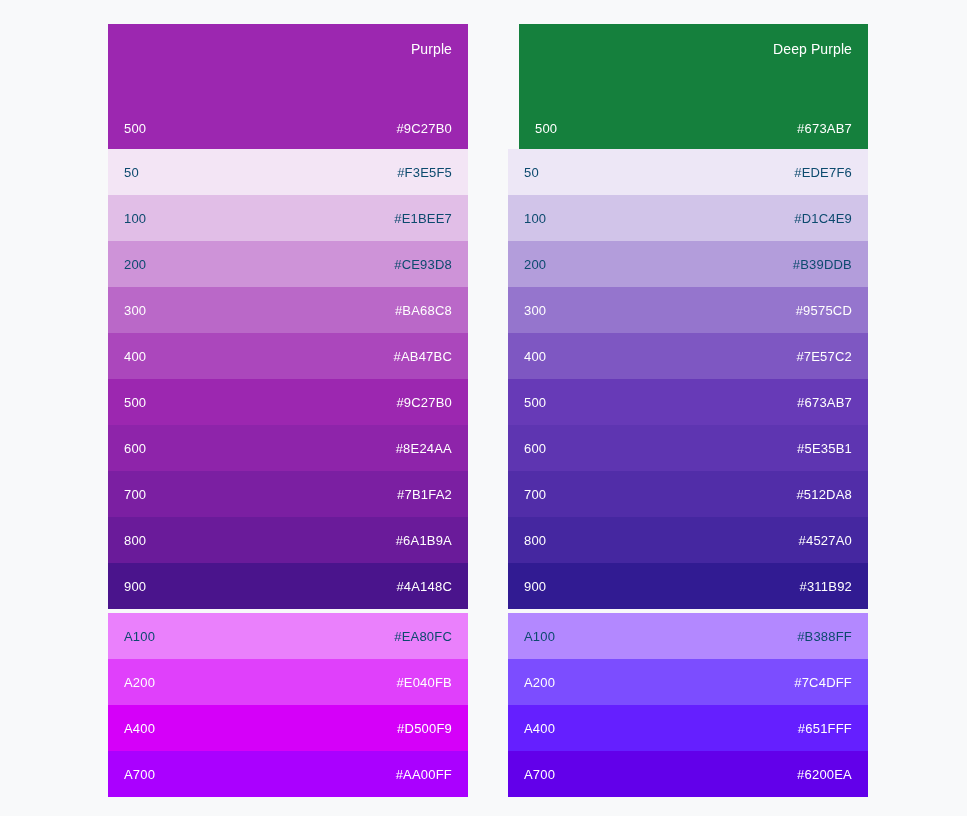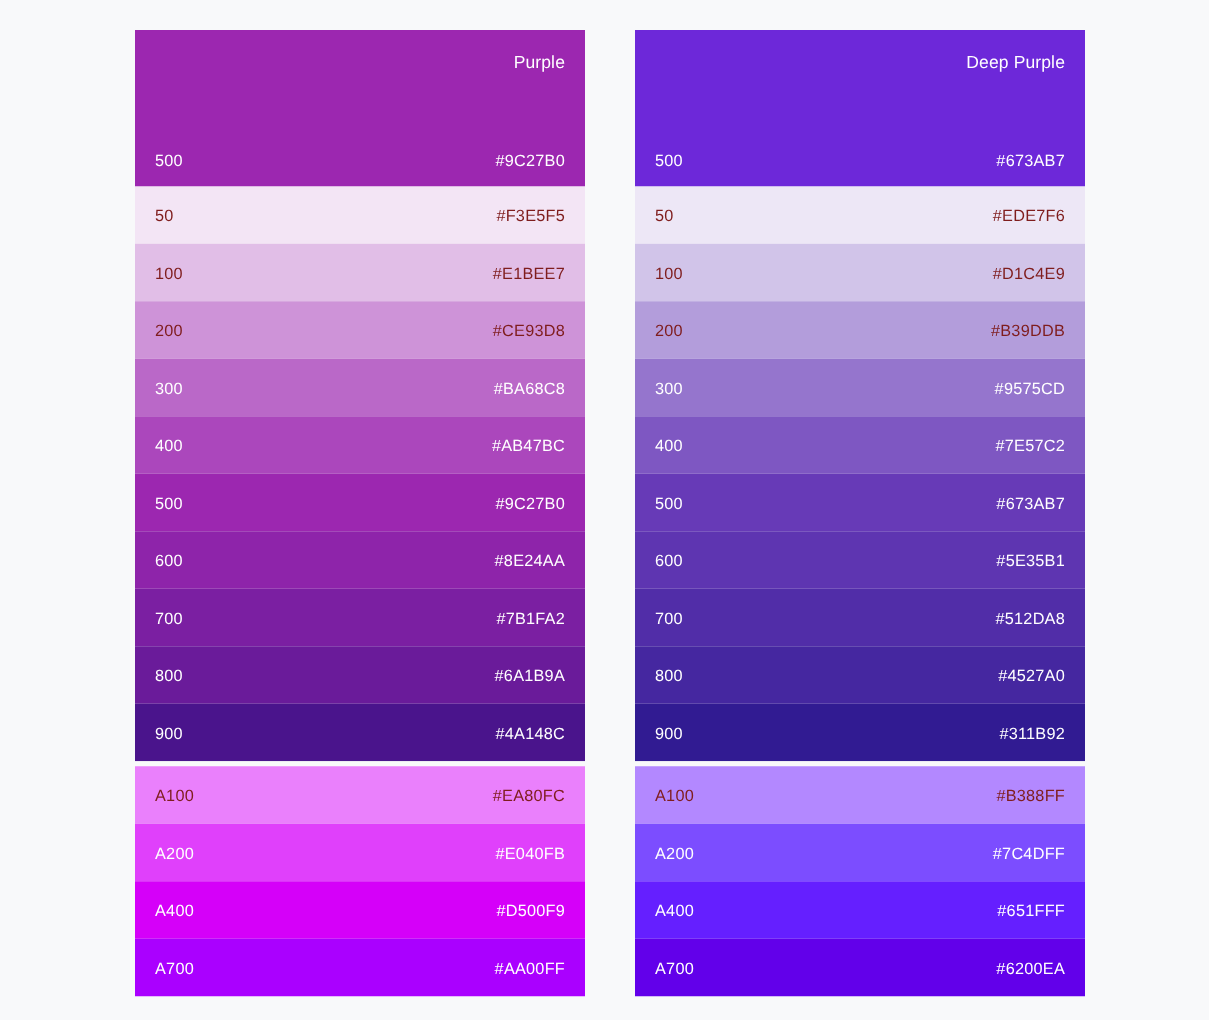--- a/index.html
+++ b/index.html
@@ -26,21 +26,21 @@
   }
   .pal-header-foot .shade-name { font-weight:400; }
   .pal-header-foot .shade-hex  { font-weight:400; }
 
   .swatch {
     height:46px; padding:0 16px;
     display:flex; justify-content:space-between; align-items:center;
     font-size:13px; letter-spacing:.2px;
   }
   .accent-gap { height:4px; background:#f8f9fa; }
-  .dark-text  { color:#7f1d1d; }
+  .dark-text  { color:#0c4a6e; }
   .light-text { color:#ffffff; }
 </style>
 </head>
 <body style="background: rgb(248, 249, 250);">
 
 <div id="board">
     <div class="palette col-0">
       <div class="pal-header light-text" style="background: rgb(156, 39, 176);">
         <div class="pal-title">Purple</div>
         <div class="pal-header-foot">
@@ -100,21 +100,21 @@
       <div class="swatch light-text" style="background: rgb(213, 0, 249);">
         <span class="shade-name">A400</span>
         <span class="shade-hex">#D500F9</span>
       </div>
       <div class="swatch light-text" style="background: rgb(170, 0, 255);">
         <span class="shade-name">A700</span>
         <span class="shade-hex">#AA00FF</span>
       </div>
     </div>
     <div class="palette col-1">
-      <div class="pal-header light-text" style="background: #6d28d9;">
+      <div class="pal-header light-text" style="background: #15803d; margin-left: 11px;">
         <div class="pal-title">Deep Purple</div>
         <div class="pal-header-foot">
           <span class="shade-name">500</span>
           <span class="shade-hex">#673AB7</span>
         </div>
       </div>
       <div class="swatch dark-text" style="background: rgb(237, 231, 246);">
         <span class="shade-name">50</span>
         <span class="shade-hex">#EDE7F6</span>
       </div>

